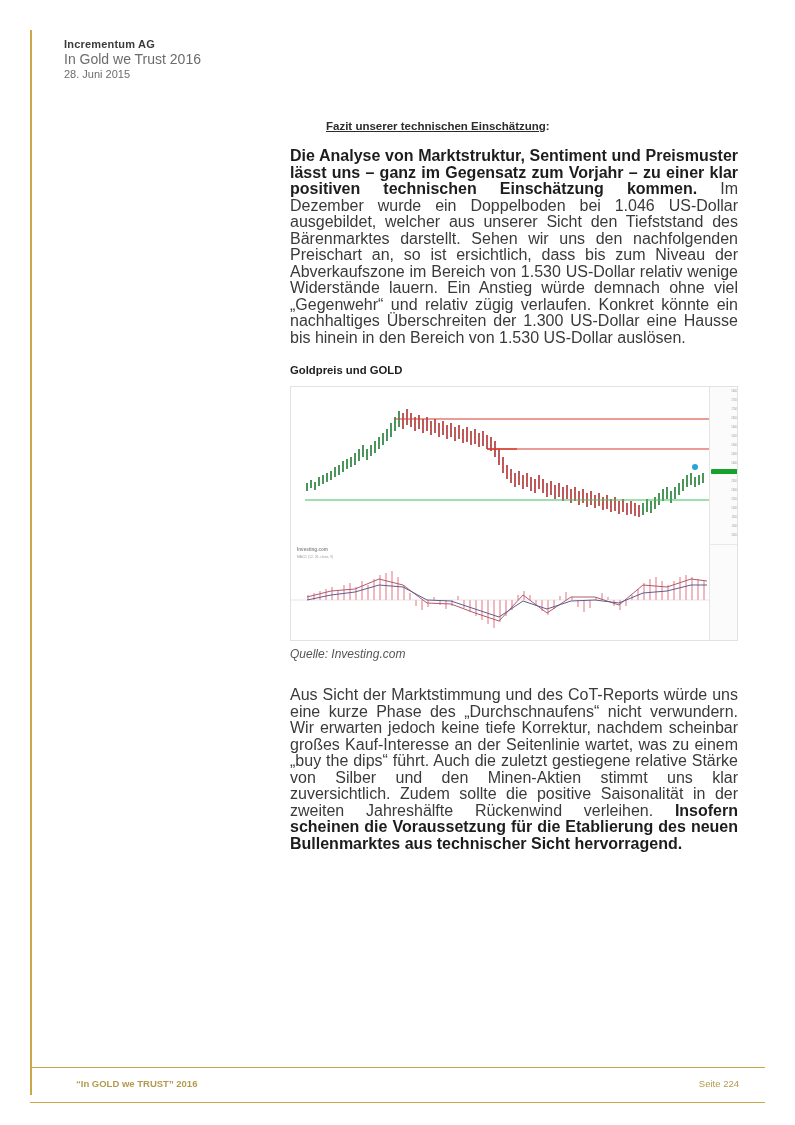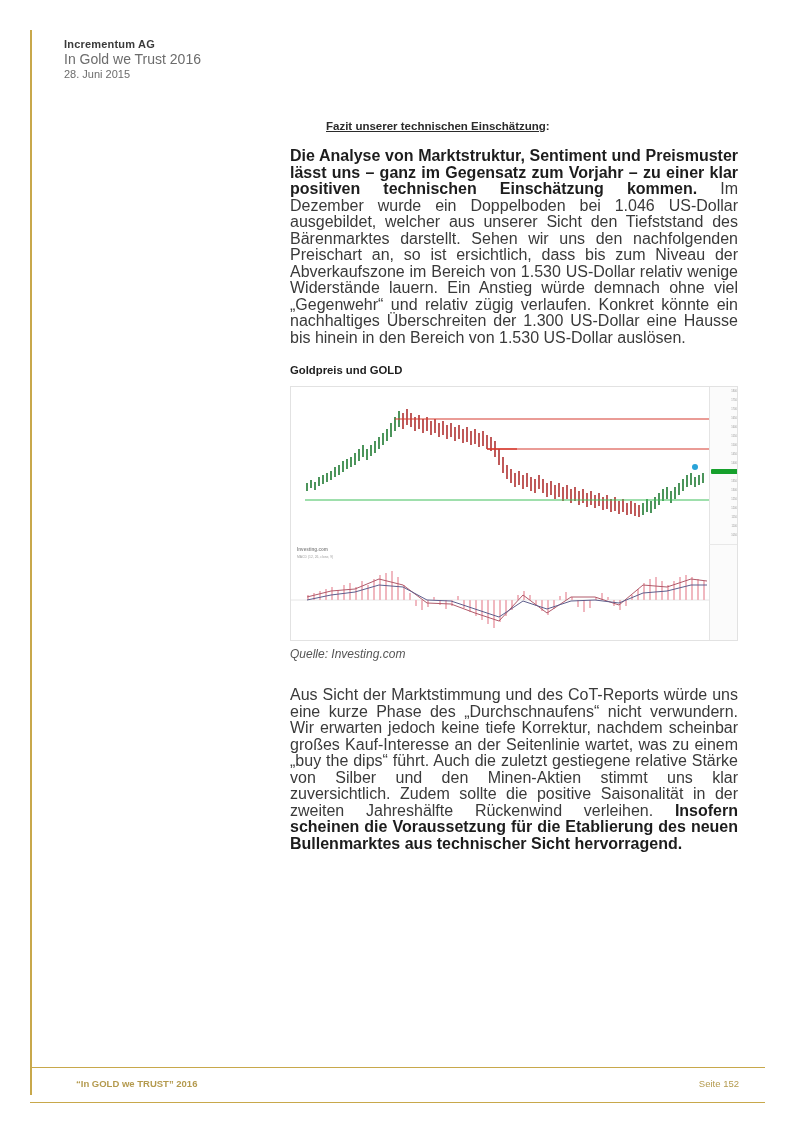--- a/index.html
+++ b/index.html
@@ -429,16 +429,16 @@
     </div>
 
     <div class="caption">Quelle: Investing.com</div>
 
     <p class="body" style="margin-top:26px;"><span>Aus Sicht der Marktstimmung und des CoT-Reports würde uns eine kurze Phase des „Durchschnaufens“ nicht verwundern. Wir erwarten jedoch keine tiefe Korrektur, nachdem scheinbar großes Kauf-Interesse an der Seitenlinie wartet, was zu einem „buy the dips“ führt. Auch die zuletzt gestiegene relative Stärke von Silber und den Minen-Aktien stimmt uns klar zuversichtlich. Zudem sollte die positive Saisonalität in der zweiten Jahreshälfte Rückenwind verleihen. </span><b>Insofern scheinen die Voraussetzung für die Etablierung des neuen Bullenmarktes aus technischer Sicht hervorragend.</b></p>
 
   </div>
 
   <div class="footer-rule"></div>
   <div class="footer-left">“In GOLD we TRUST” 2016</div>
-  <div class="footer-right">Seite 152</div>
+  <div class="footer-right">Seite 224</div>
   <div class="bottom-rule"></div>
 
 </div>
 
 </body></html>

